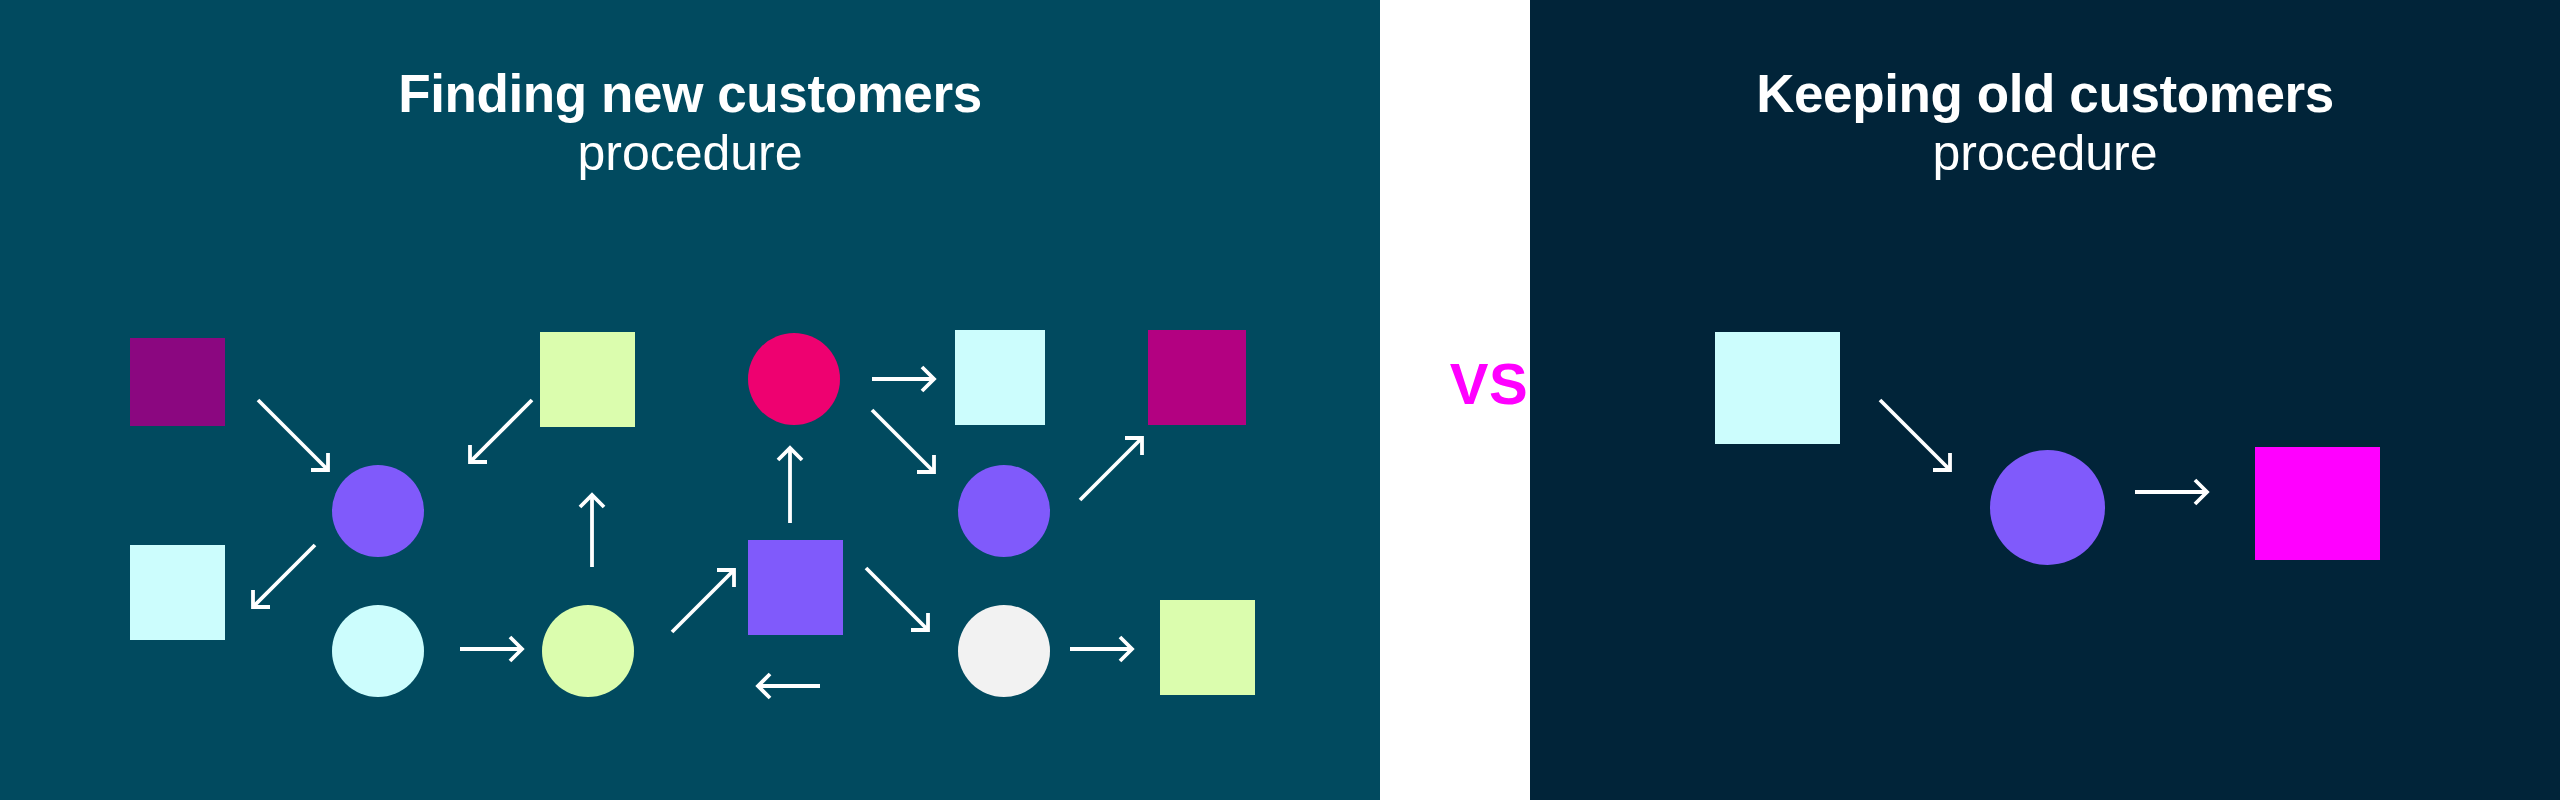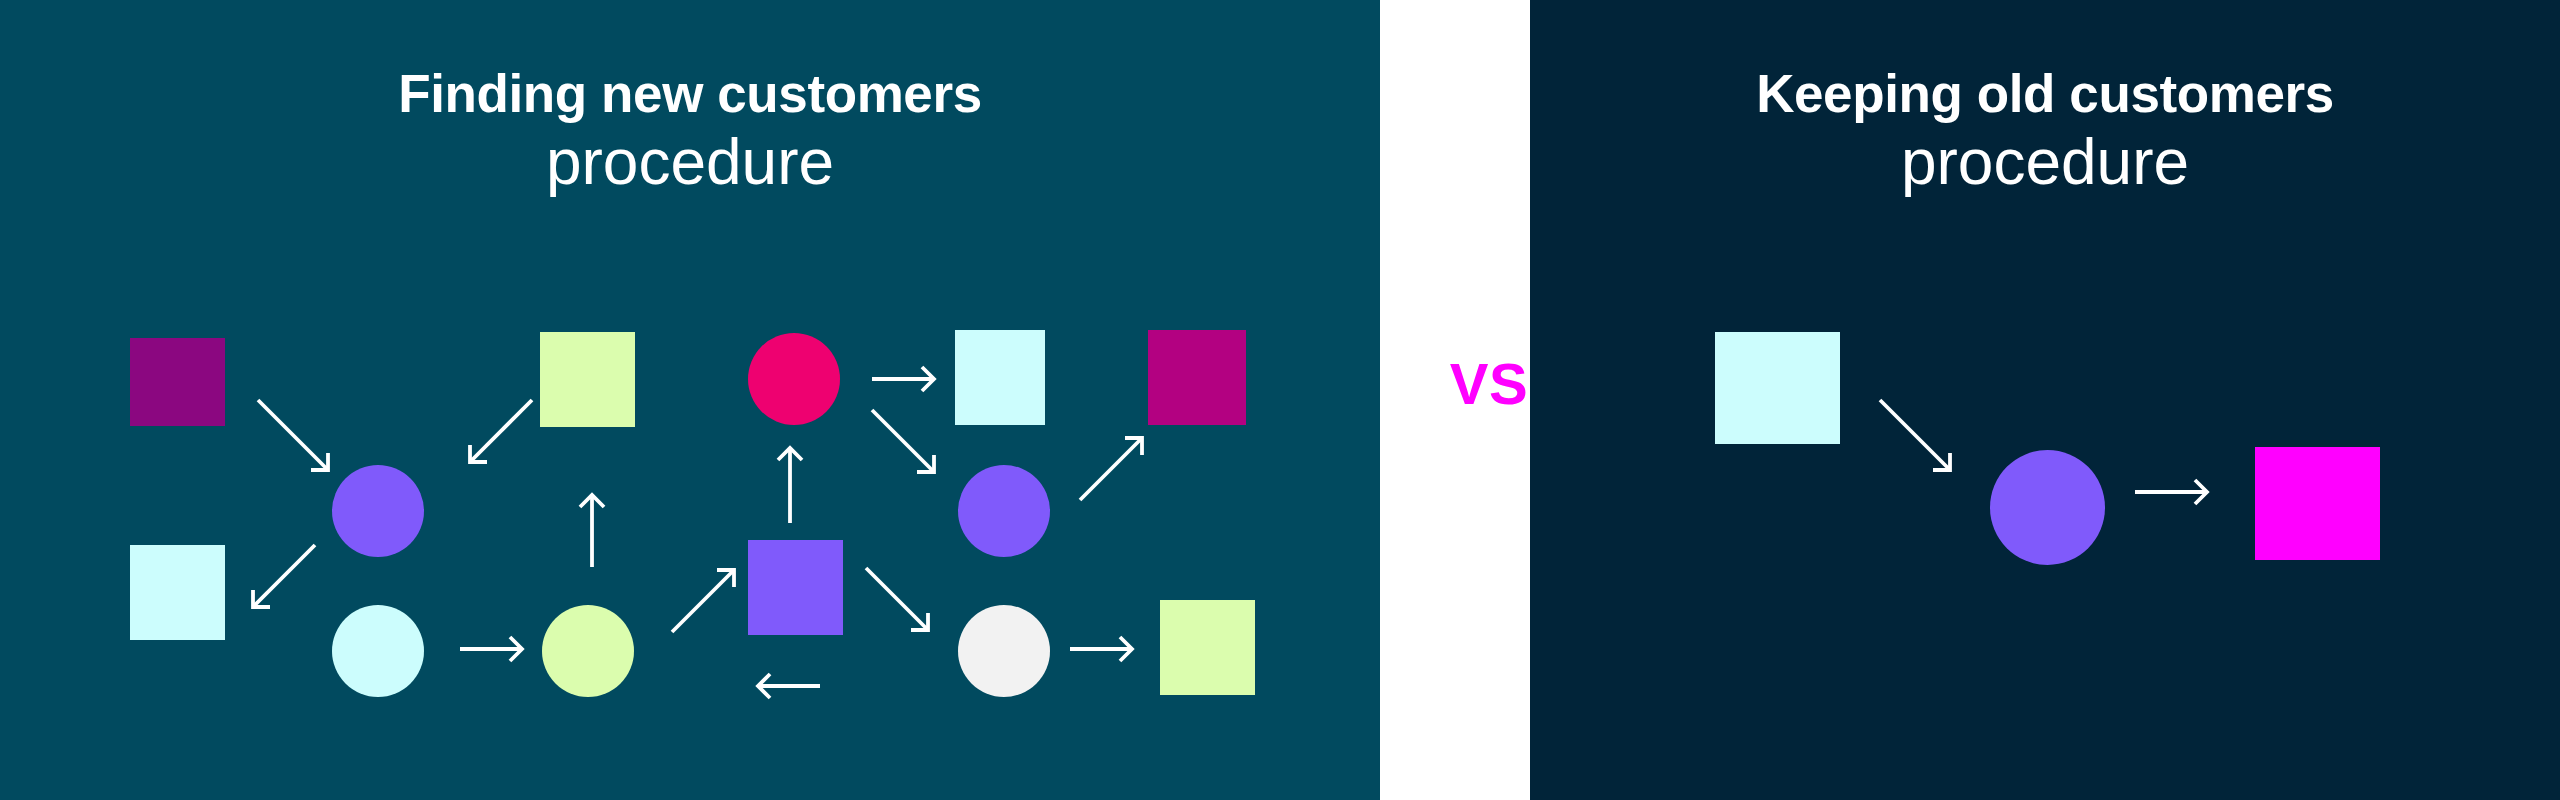--- a/index.html
+++ b/index.html
@@ -24,21 +24,21 @@
   .heading .title{
     display:block;
     font-size:53px;
     font-weight:bold;
     letter-spacing:-0.4px;
     line-height:1.05;
     white-space:nowrap;
   }
   .heading .subtitle{
     display:block;
-    font-size:64px;
+    font-size:50px;
     font-weight:400;
     line-height:1.25;
     white-space:nowrap;
   }
   #heading-left{top:66px;}
   #heading-right{top:66px;}
 
   
   #vs-badge{
     position:absolute;

